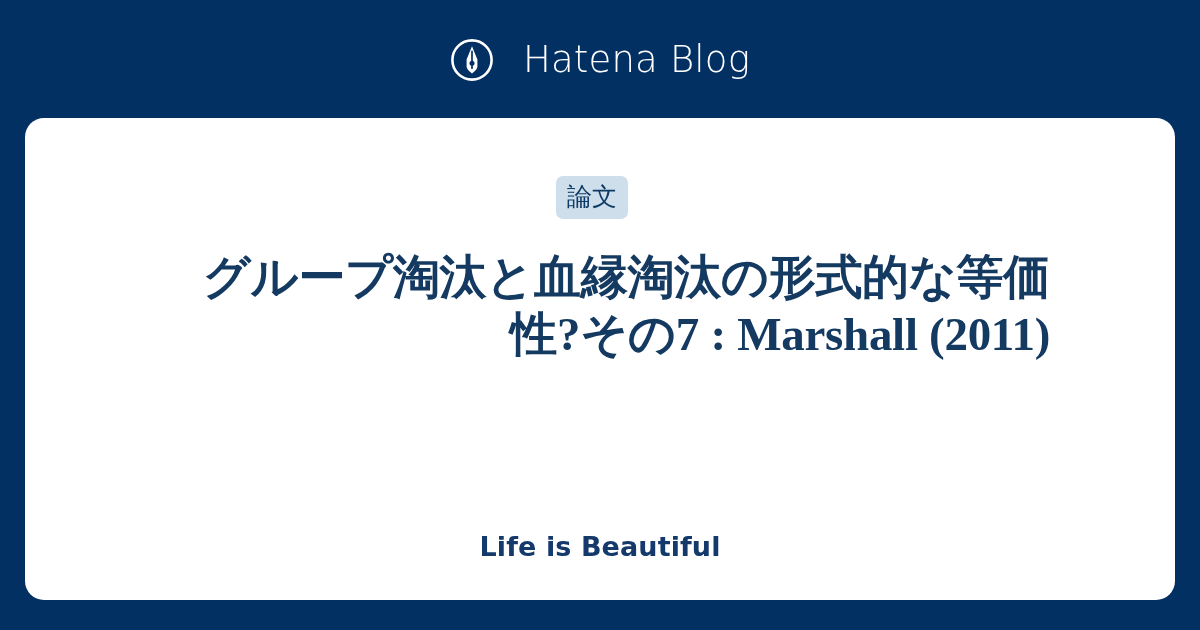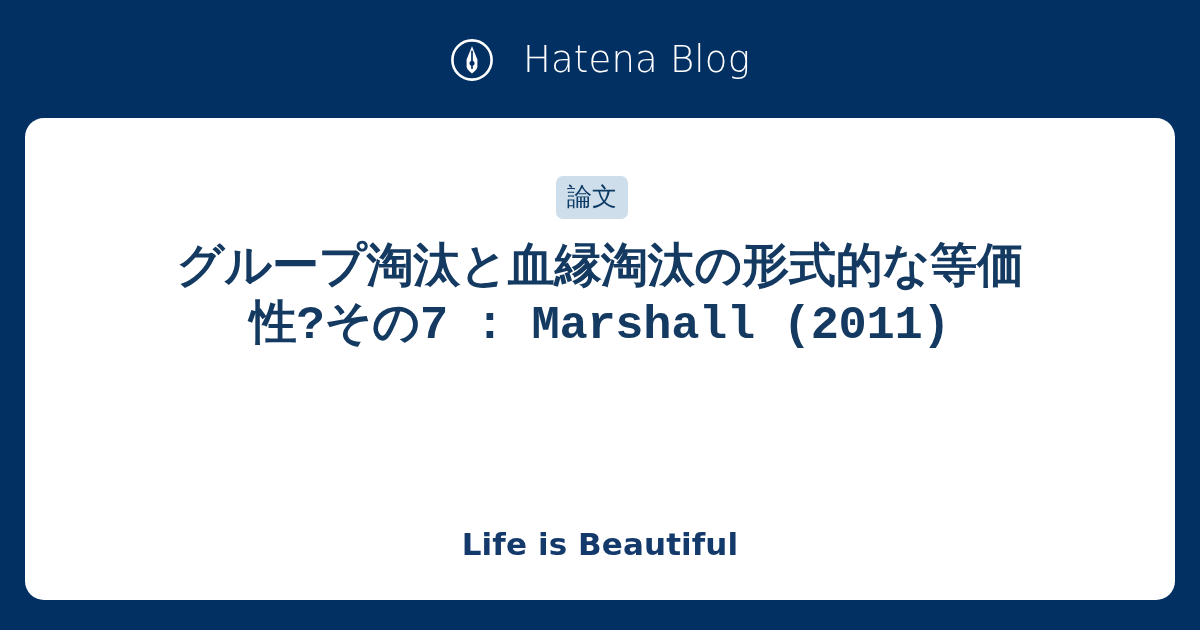--- a/index.html
+++ b/index.html
@@ -89,39 +89,39 @@
     font-size: 25px;
     font-weight: 500;
     line-height: 1;
     padding: 8px 11px 10px 11px;
     border-radius: 7px;
     white-space: nowrap;
   }
 
   
   .entry-title {
-    margin: 8px;
+    margin: 16px;
     color: #143a61;
-    font-family: Liberation Mono, monospace;
+    font-family: Liberation Serif, serif;
     font-size: 47px;
     font-weight: 700;
     line-height: 1.21;
-    text-align: center;
+    text-align: right;
     letter-spacing: -0.3px;
     max-width: 900px;
     word-break: break-word;
   }
 
   
   .blog-name {
     margin: 0;
     padding-top: 28px;
     color: #14396b;
     font-family: "DejaVu Sans", "Liberation Sans", sans-serif;
-    font-size: 31px;
+    font-size: 27px;
     font-weight: 700;
     line-height: 1;
     text-align: center;
     letter-spacing: 0.1px;
   }
 
   .spacer-flex {
     flex: 1 1 auto;
     min-height: 6px;
   }

